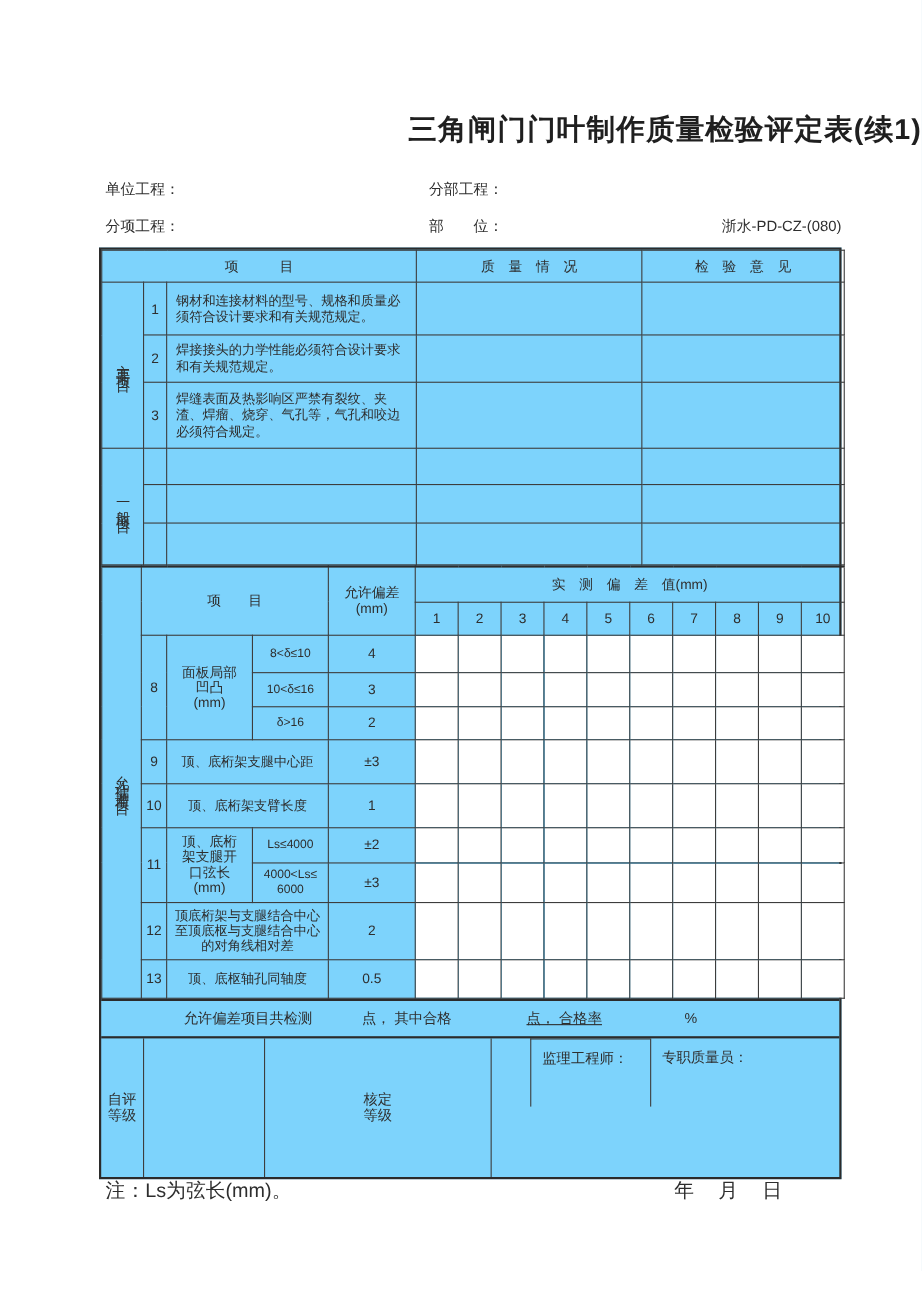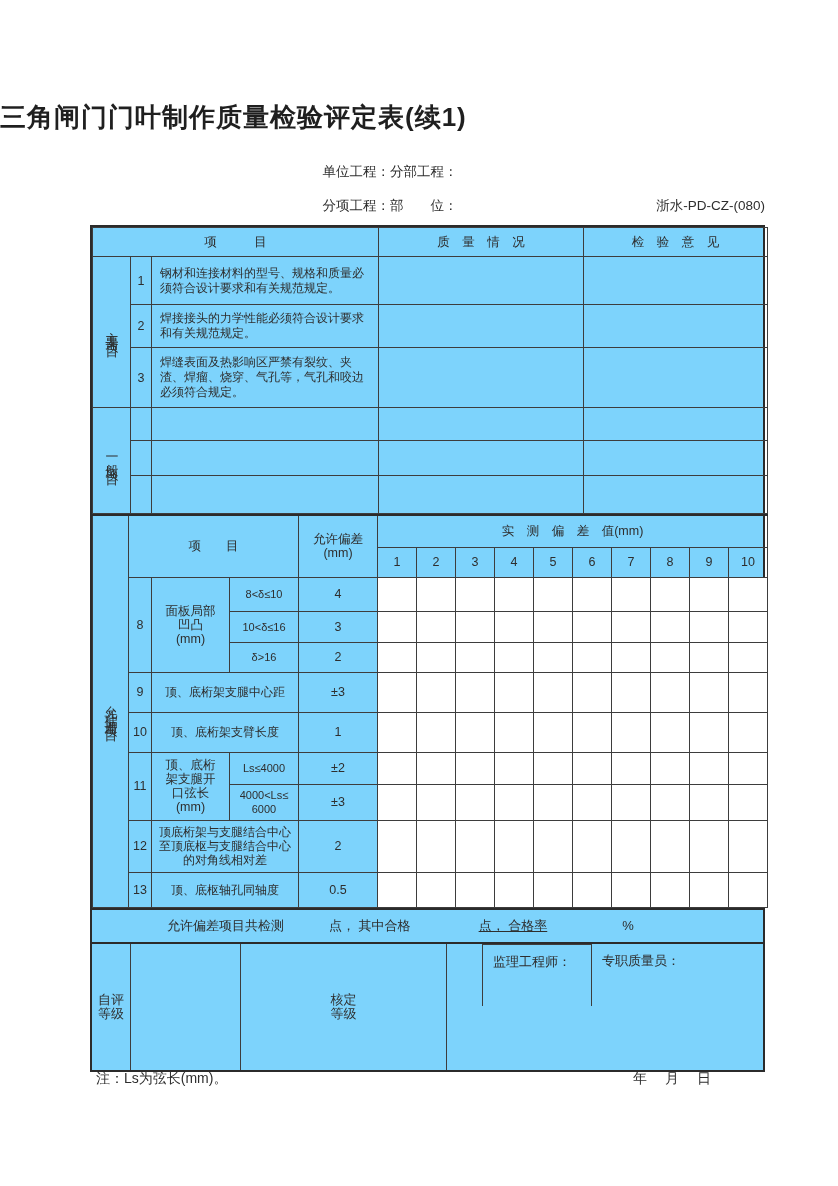--- a/index.html
+++ b/index.html
@@ -1,21 +1,21 @@
 <!DOCTYPE html>
 <html><head>
 <meta charset="utf-8">
 <style>
   * { margin:0; padding:0; box-sizing:border-box; }
   body { background:#e8e8e8; font-family:"Liberation Sans", sans-serif; color:#2e2e2e; }
   .page { width:838px; height:1186px; background:#ffffff; position:relative; margin:0 auto; overflow:hidden; }
 
-  .title { padding-top:100px; text-align:left; font-size:26px; font-weight:bold; letter-spacing:1px; color:#1f1f1f; }
-
-  .info { margin:20px 73px 0 96px; font-size:13.5px;text-align:right; }
+  .title { padding-top:100px; text-align:right; font-size:26px; font-weight:bold; letter-spacing:1px; color:#1f1f1f; }
+
+  .info { margin:20px 73px 0 96px; font-size:13.5px; }
   .info-row { display:flex; align-items:center; height:34px; }
   .lab-left { width:294px; }
   .code { margin-left:auto; }
 
   .tablewrap { position:absolute; left:90px; top:225px; width:675px; border:2px solid #2b2b2b; background:#7dd3fc; }
   table { border-collapse:collapse; width:100%; table-layout:fixed; }
   td { border:1px solid #3d3d3d; font-size:12.5px; vertical-align:middle; overflow:hidden; }
   .hd { text-align:center; }
   .num { text-align:center; }
   .itm { text-align:left; padding:3px 6px 3px 8px; line-height:15px; font-size:12px; }
@@ -35,21 +35,21 @@
   .summary .s4 { margin-left:75px; }
 
   .footer { border-top:2px solid #2b2b2b; display:grid; grid-template-columns:38px 110px 206px 36px 109px auto; grid-template-rows:62px 64px; font-size:13px; }
   .fc { border-left:1px solid #3d3d3d; }
   .fc.first { border-left:none; }
   .span2 { grid-row:1 / 3; }
   .fc.labelcell { display:flex; align-items:center; justify-content:center; }
   .fc.top { padding:8px 0 0 10px; }
   .c6b { border-top:1px solid #3d3d3d; }
 
-  .bottomline { position:absolute; left:96px; right:73px; top:1070px; display:flex; justify-content:space-between; font-size:14px; }
+  .bottomline { position:absolute; left:96px; right:73px; top:1070px; display:flex; justify-content:space-between; font-size:18px; }
   .bottomline .date { margin-right:52px; letter-spacing:2px; }
 
   tr.h29{height:29px} tr.h48{height:48px} tr.h43{height:43px} tr.h60{height:60px}
   tr.h33{height:33px} tr.h35{height:35px} tr.h38{height:38px}
   tr.h32{height:32px} tr.h30{height:30px} tr.h34{height:34px} tr.h31{height:31px}
   tr.h40{height:40px} tr.h36{height:36px} tr.h52{height:52px}
 </style>
 </head>
 <body>
 

